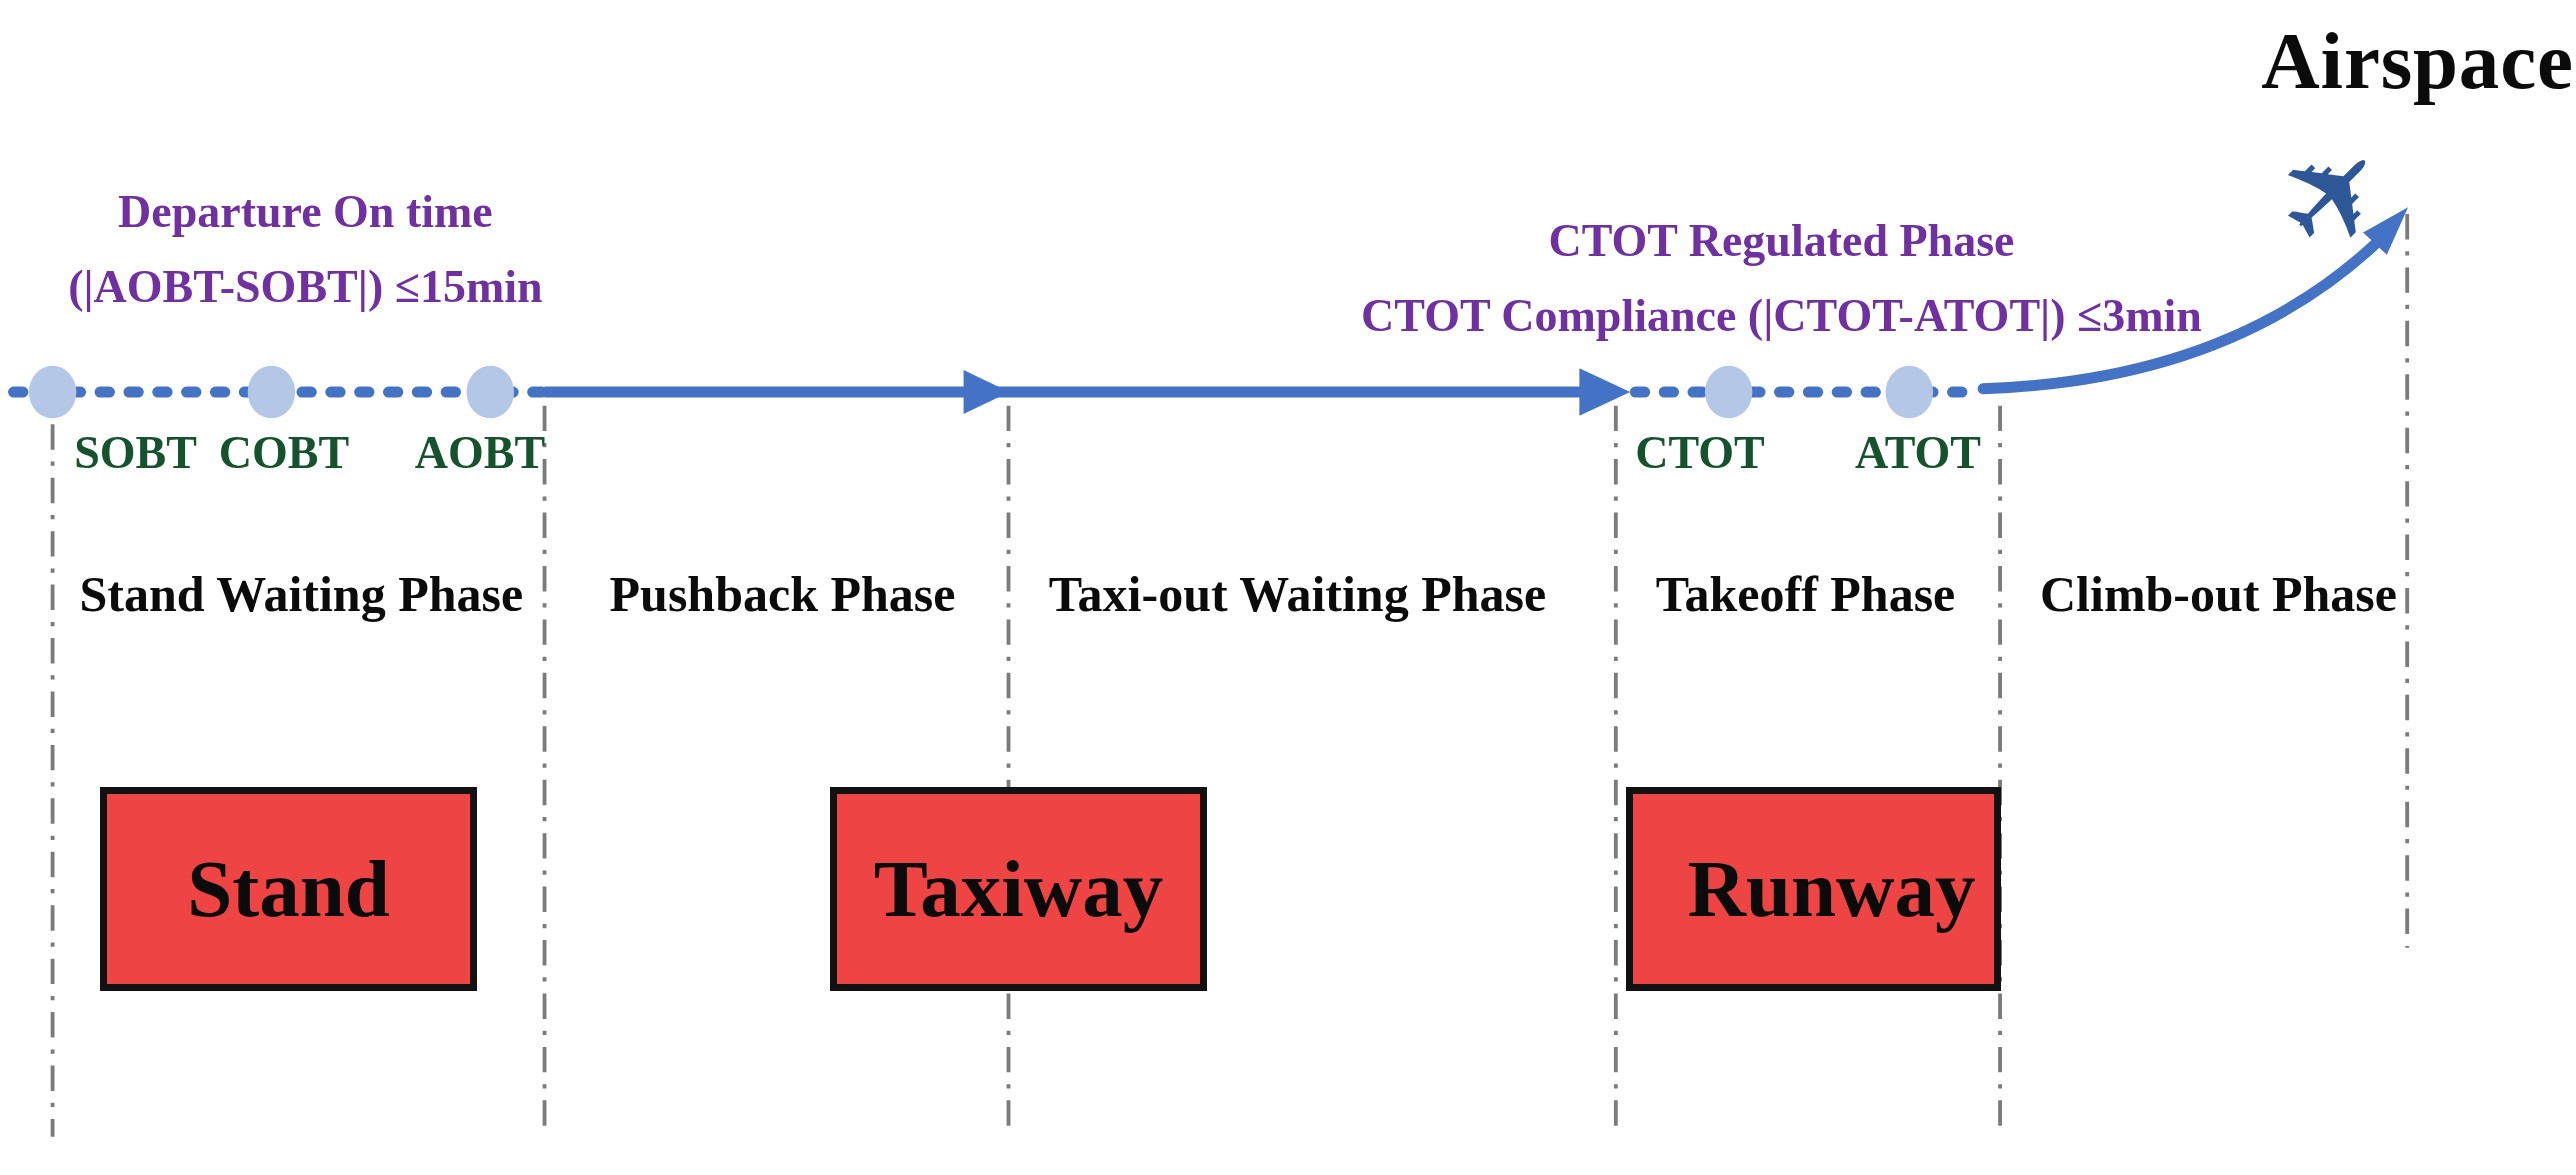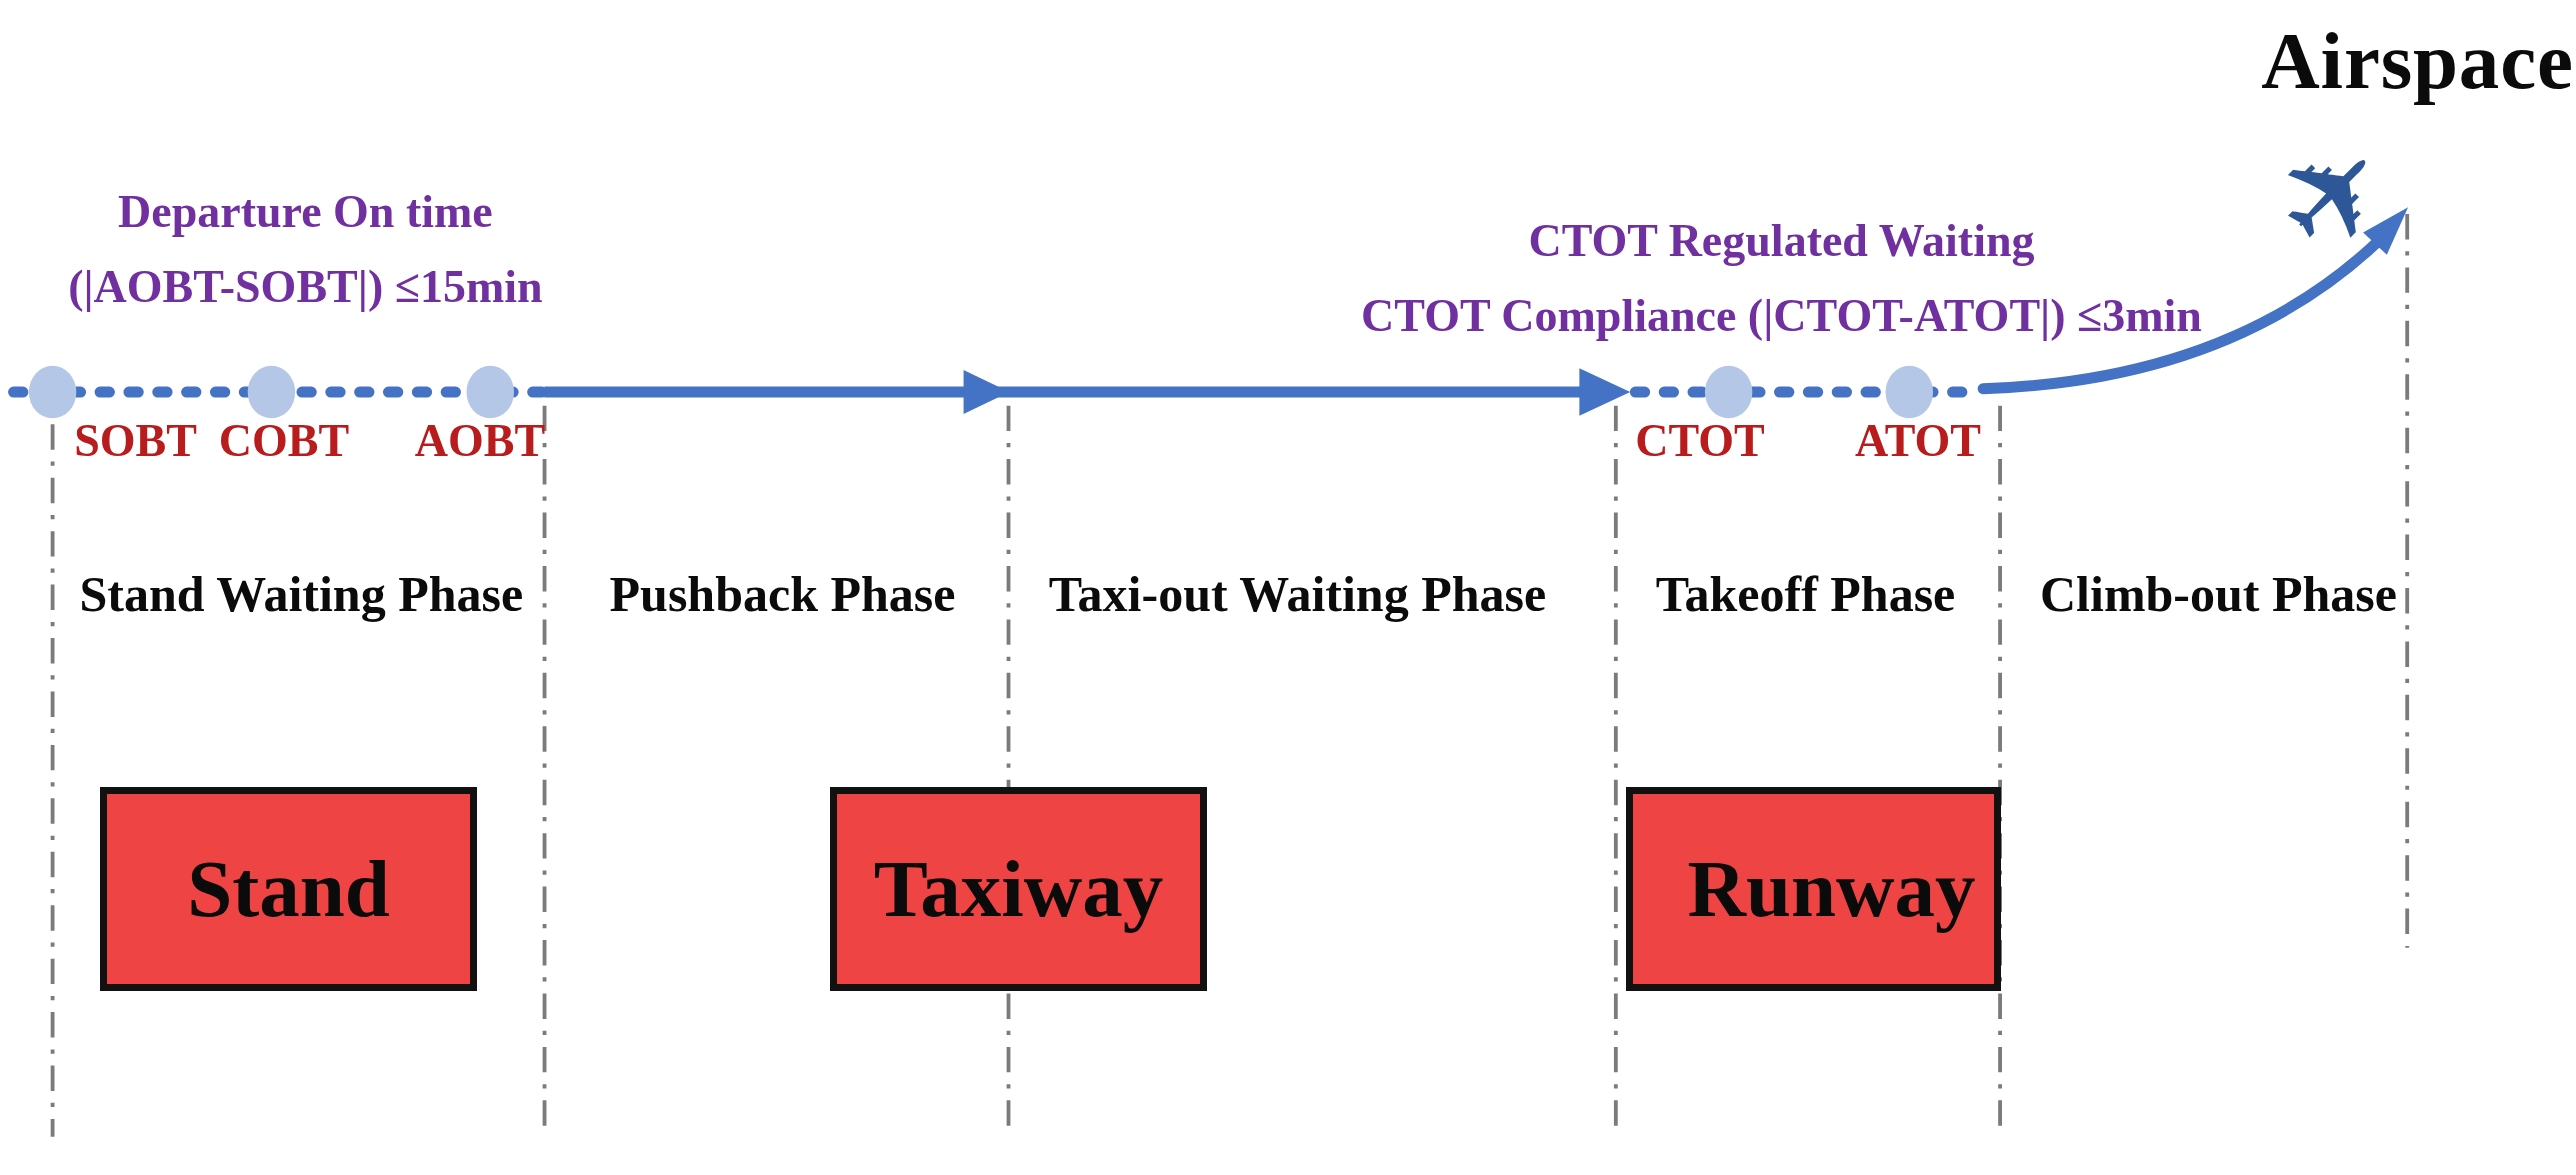--- a/index.html
+++ b/index.html
@@ -21,23 +21,23 @@
   .annotation{
     position:absolute;
     color:#7030A0;font-weight:bold;font-size:46px;
     text-align:center;line-height:1.62;
     white-space:nowrap;
   }
   .annotation.left-block{left:25.4px;top:175px;width:560px;}
   .annotation.right-block{left:1332px;top:204px;width:899px;}
 
   .milestone-label{
-    position:absolute;top:414px;width:254px;height:59px;
+    position:absolute;top:426px;width:254px;height:59px;
     text-align:center;
-    color:#b91c1c;font-weight:bold;font-size:46px;
+    color:#14532d;font-weight:bold;font-size:46px;
     white-space:nowrap;
   }
   .phase-label{
     position:absolute;top:565px;width:611px;
     text-align:center;
     color:#0b0b0b;font-weight:bold;font-size:50px;
     white-space:nowrap;
   }
   .loc-box{
     position:absolute;top:787px;height:204px;width:377px;
@@ -95,21 +95,21 @@
 
   <div class="airspace-title">Airspace</div>
 
   <div class="plane">✈</div>
 
   <div class="annotation left-block">
     <div>Departure On time</div>
     <div>(|AOBT-SOBT|) ≤15min</div>
   </div>
   <div class="annotation right-block">
-    <div>CTOT Regulated Waiting</div>
+    <div>CTOT Regulated Phase</div>
     <div>CTOT Compliance (|CTOT-ATOT|) ≤3min</div>
   </div>
 
   <div class="milestone-label" style="left:8.5px;">SOBT</div>
   <div class="milestone-label" style="left:157px;">COBT</div>
   <div class="milestone-label" style="left:353px;">AOBT</div>
   <div class="milestone-label" style="left:1573px;">CTOT</div>
   <div class="milestone-label" style="left:1791px;">ATOT</div>
 
   <div class="phase-label" style="left:-4.2px;">Stand Waiting Phase</div>

